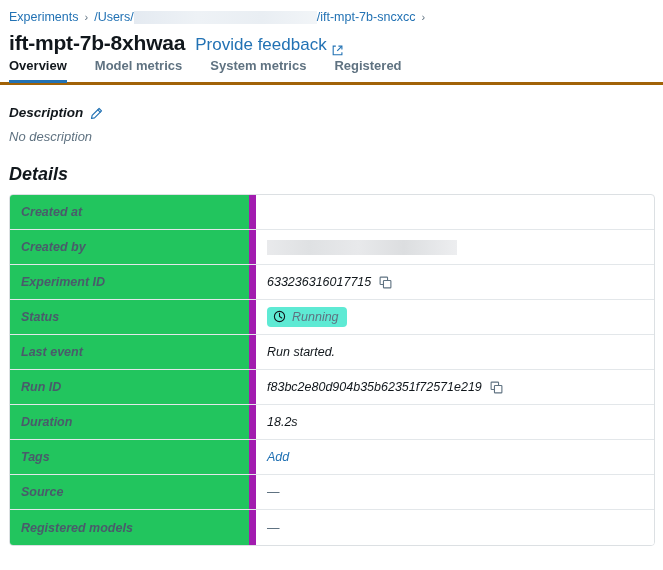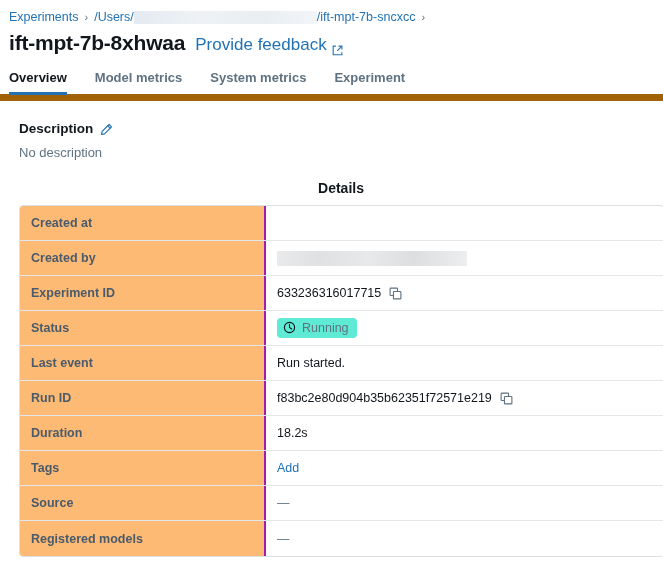--- a/index.html
+++ b/index.html
@@ -72,44 +72,44 @@
     display: inline-flex;
     align-items: center;
     gap: 5px;
   }
   .ext-icon { display: inline-block; width: 11px; height: 11px; position: relative; top: 1px; }
 
   
   .tabs {
     display: flex;
     align-items: flex-end;
-    margin-top: 16px;
     padding-left: 9px;
-    border-bottom: 7px solid #a16207;
+    border-bottom: 3px solid #a16207;
     height: 30px;
   }
   .tab {
     font-size: 13px;
     font-weight: bold;
     color: #5F7281;
     padding: 0 0 7px 0;
     margin-right: 28px;
     cursor: pointer;
     border-bottom: 3px solid transparent;
     position: relative;
     bottom: -1px;
   }
   .tab.active {
     color: #11171C;
     border-bottom-color: #2272B4;
   }
 
   
   .section {
-    padding-left: 19px;
+    padding-left: 9px;
+    font-style: italic;
   }
   .desc-head {
     display: flex;
     align-items: center;
     gap: 7px;
     margin-top: 20px;
   }
   .desc-title {
     font-size: 13.5px;
     font-weight: bold;
@@ -123,44 +123,43 @@
   }
   .desc-body {
     margin-top: 9px;
     font-size: 13px;
     color: #5F7281;
   }
 
   
   .details-title {
     margin-top: 20px;
-    font-size: 14px;
-    font-weight: bold;
-    color: #11171C;
-    text-align: center;
+    font-size: 18px;
+    font-weight: bold;
+    color: #11171C;
   }
   .details-table {
     margin-top: 9px;
     margin-right: 8px;
     border: 1px solid #DCE0E3;
     border-radius: 4px;
     overflow: hidden;
     width: 646px;
   }
   .row {
     display: flex;
     height: 35px;
     border-bottom: 1px solid #E3E7EA;
   }
   .row:last-child { border-bottom: none; }
   .cell-label {
     width: 246px;
     min-width: 246px;
-    background: #fdba74;
-    border-right: 2px solid #a21caf;
+    background: #22c55e;
+    border-right: 7px solid #a21caf;
     display: flex;
     align-items: center;
     padding-left: 11px;
     font-size: 12.5px;
     font-weight: bold;
     color: #4A5B6B;
   }
   .cell-value {
     flex: 1;
     background: #FFFFFF;
@@ -226,21 +225,21 @@
         <path d="M10.6 1.4L5.7 6.3"></path>
       </svg>
     </span>
   </a>
 </div>
 
 <div class="tabs">
   <div class="tab active">Overview</div>
   <div class="tab">Model metrics</div>
   <div class="tab">System metrics</div>
-  <div class="tab">Experiment</div>
+  <div class="tab">Registered</div>
 </div>
 
 <div class="section">
 
   <div class="desc-head">
     <span class="desc-title">Description</span>
     <span class="pencil-icon">
       <svg viewBox="0 0 14 14" width="13" height="13" fill="none" stroke="#2272B4" stroke-width="1.25" stroke-linejoin="round" stroke-linecap="round">
         <path d="M9.8 1.6l2.6 2.6-7.5 7.5-3.3 0.7 0.7-3.3z"></path>
         <path d="M8.4 3.0l2.6 2.6"></path>

